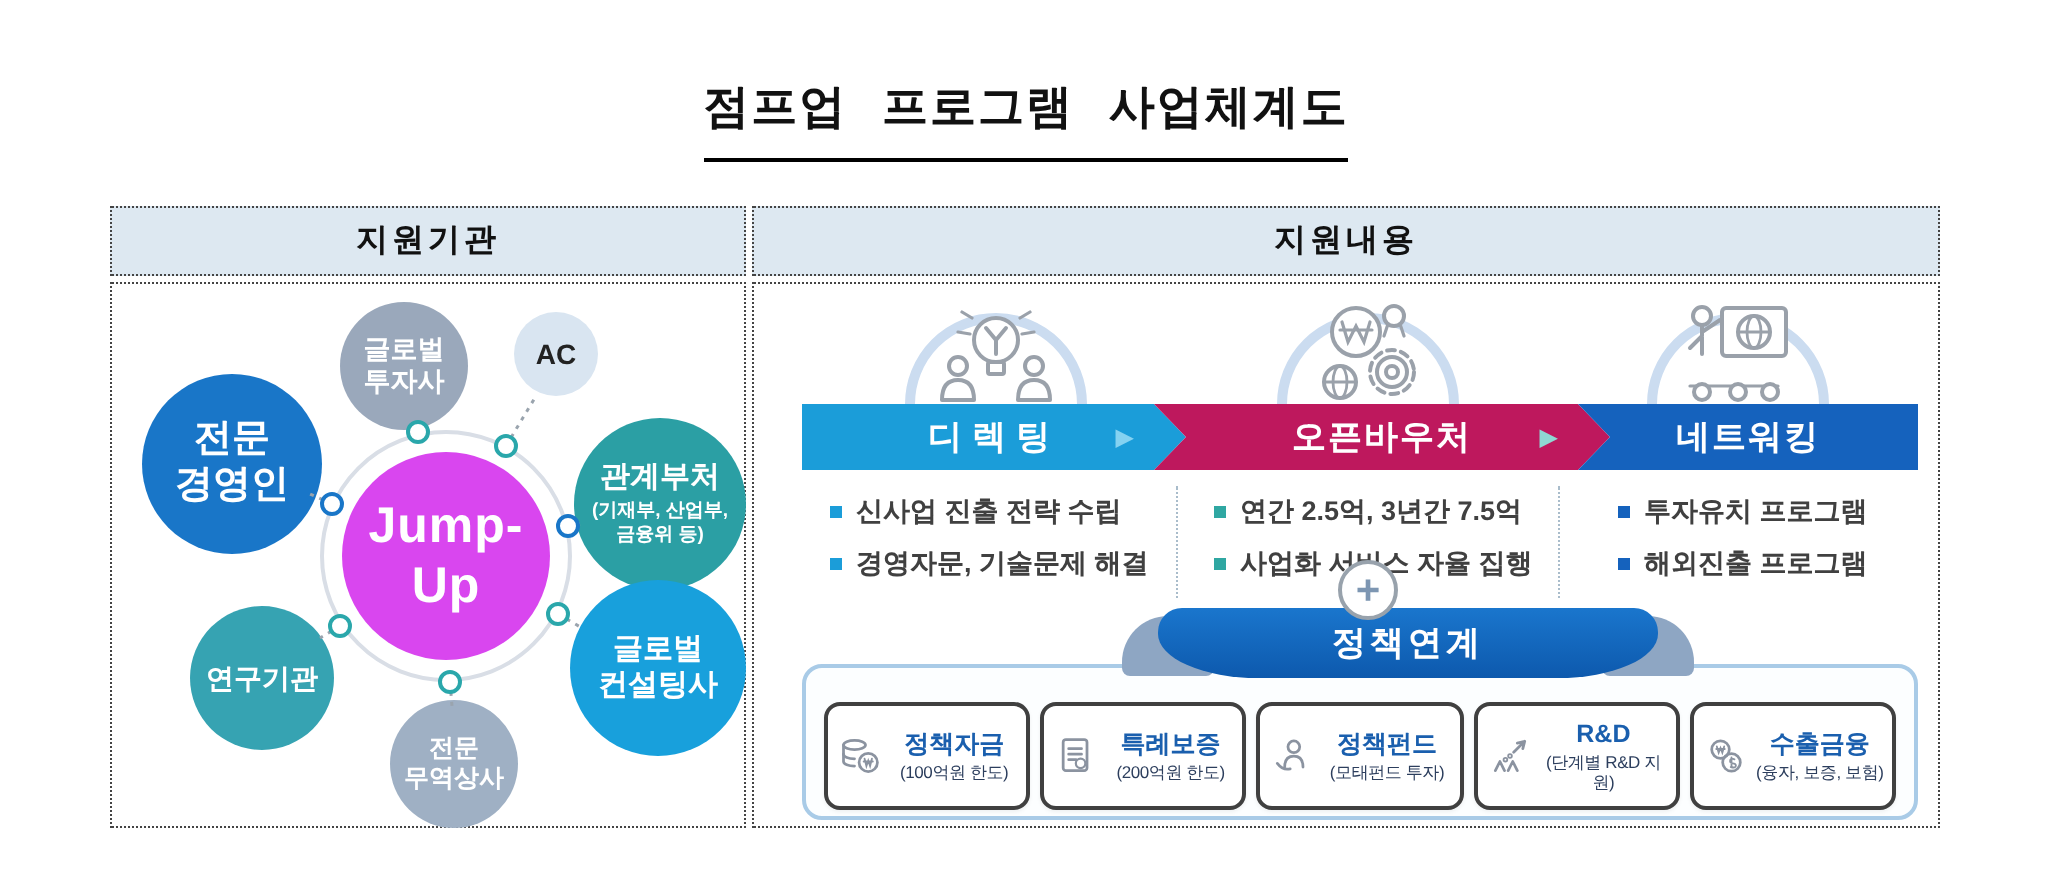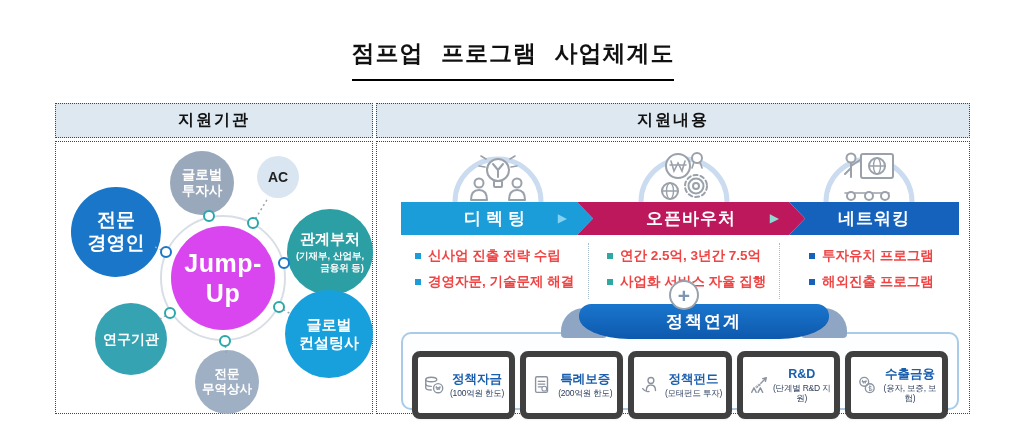--- a/index.html
+++ b/index.html
@@ -27,21 +27,21 @@
             align-items:center; justify-content:center; text-align:center;
             color:#fff; font-weight:bold; white-space:pre-line; line-height:1.2; }
   .ring   { position:absolute; left:104px; top:73px; width:126px; height:126px;
             border:2px solid #d9dee6; border-radius:50%; }
   .hub    { left:115px; top:84px; width:104px; height:104px; background:#d946ef;
             font-size:25px; font-weight:700; letter-spacing:.5px; }
   .s-ceo      { left:15px;  top:45px;  width:90px; height:90px; background:#1976c8; font-size:19px; }
   .s-investor { left:114px; top:9px;   width:64px; height:64px; background:#9aa8bb; font-size:13.5px; }
   .s-ac       { left:201px; top:14px;  width:42px; height:42px; background:#d9e5f1; color:#222; font-size:14px; }
   .s-ministry { left:231px; top:67px;  width:86px; height:86px; background:#2b9fa4; font-size:15px; }
-  .s-ministry .sub { font-size:9.5px; font-weight:600; margin-top:2px; line-height:1.25;text-align:right; }
+  .s-ministry .sub { font-size:9.5px; font-weight:600; margin-top:2px; line-height:1.25; }
   .s-consult  { left:229px; top:148px; width:88px; height:88px; background:#18a0dc; font-size:15px; }
   .s-trade    { left:139px; top:208px; width:64px; height:64px; background:#9fb0c4; font-size:12.5px; }
   .s-research { left:39px;  top:161px; width:72px; height:72px; background:#36a3b2; font-size:14px; }
   .spoke-svg { position:absolute; left:0; top:0; z-index:5; pointer-events:none; }
 
   
   .stage-art { position:absolute; width:100px; height:56px; }
   .stage-art svg { position:absolute; left:0; top:0; }
 
   .banner { position:absolute; top:60px; height:33px; display:flex; align-items:center;
@@ -54,21 +54,21 @@
               clip-path:polygon(0 0, 100% 0, 100% 100%, 0 100%, 16px 50%); }
   .banner .mini-arrow { position:absolute; right:26px; top:50%; transform:translateY(-54%);
                         font-size:12px; font-weight:normal; letter-spacing:0; }
   .banner-1 .mini-arrow { color:#85d2f1; }
   .banner-2 .mini-arrow { color:#8fd8d3; }
 
   .blt-col { position:absolute; top:101px; height:56px; padding-left:14px; }
   .blt-col-1 { left:24px;  width:188px; border-right:1px dotted #a9bccb; }
   .blt-col-2 { left:216px; width:187px; border-right:1px dotted #a9bccb; padding-left:14px; }
   .blt-col-3 { left:412px; width:170px; padding-left:20px; }
-  .blt { display:flex; gap:7px; font-size:13.5px; font-weight:600; color:#ef4444; line-height:26px; }
+  .blt { display:flex; gap:7px; font-size:13.5px; font-weight:600; color:#404040; line-height:26px; }
   .blt i { width:6px; height:6px; margin-top:10px; flex:none; font-style:normal; }
   .blt-col-1 .blt i { background:#1b9dd9; }
   .blt-col-2 .blt i { background:#2fa7a2; }
   .blt-col-3 .blt i { background:#1562bd; }
 
   .plus-badge { position:absolute; left:292px; top:138px; width:30px; height:30px;
                 border:2px solid #98a2ac; border-radius:50%; background:#fff; z-index:4;
                 display:flex; align-items:center; justify-content:center;
                 font-size:21px; color:#7d96b2; font-weight:600; line-height:1; }
 
@@ -77,21 +77,21 @@
   .ribbon-end.l { left:184px; } .ribbon-end.r { left:424px; }
   .ribbon { position:absolute; left:202px; top:162px; width:250px; height:35px; z-index:3;
             background:linear-gradient(#1a76cd,#0d59ad);
             border-radius:12px 12px 50px 50px / 12px 12px 22px 22px;
             display:flex; align-items:center; justify-content:center;
             color:#fff; font-size:17px; font-weight:bold; letter-spacing:2px; }
 
   .policy-box-wrap { position:absolute; left:24px; top:190px; width:558px; height:78px;
                      border:2px solid #a9cbe7; border-radius:10px; background:#fcfeff; z-index:1;
                      display:flex; gap:5px; padding:17px 9px 0 9px; }
-  .pbox { flex:1; height:68px; background:#fff; border:6px solid #404040; border-radius:8px;
+  .pbox { flex:1; height:54px; background:#fff; border:2px solid #404040; border-radius:8px;
           box-shadow:0 1px 2px rgba(0,0,0,.06); display:flex; align-items:center;
           gap:3px; padding:0 3px 0 5px; }
   .pbox svg { flex:none; }
   .pbox .txt { flex:1; text-align:center; }
   .pbox .t { font-size:12.5px; font-weight:bold; color:#1a5fae; line-height:1.15; }
   .pbox .s { font-size:8.5px; color:#2c3e5d; letter-spacing:-.2px; line-height:1.2; margin-top:1px; }
 </style>
 </head>
 <body>
 

